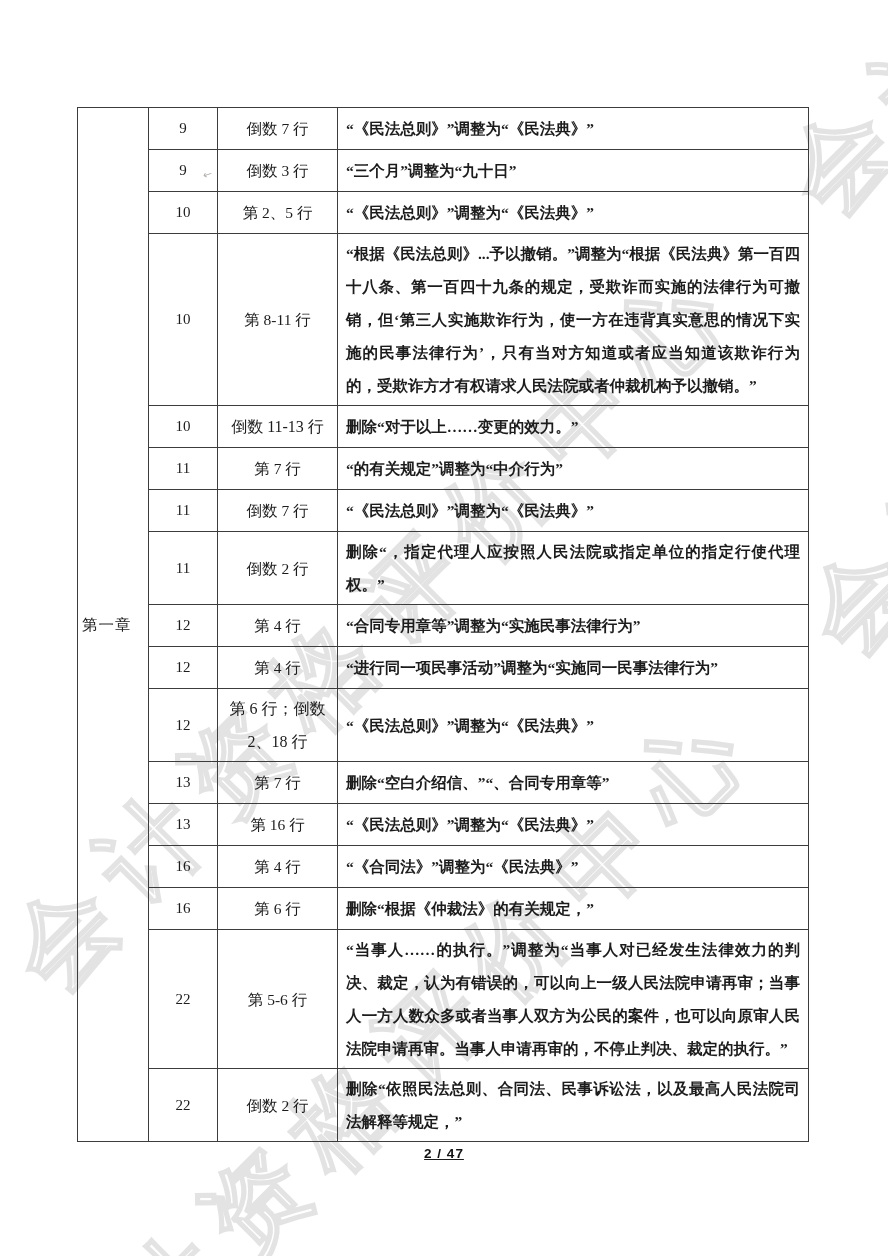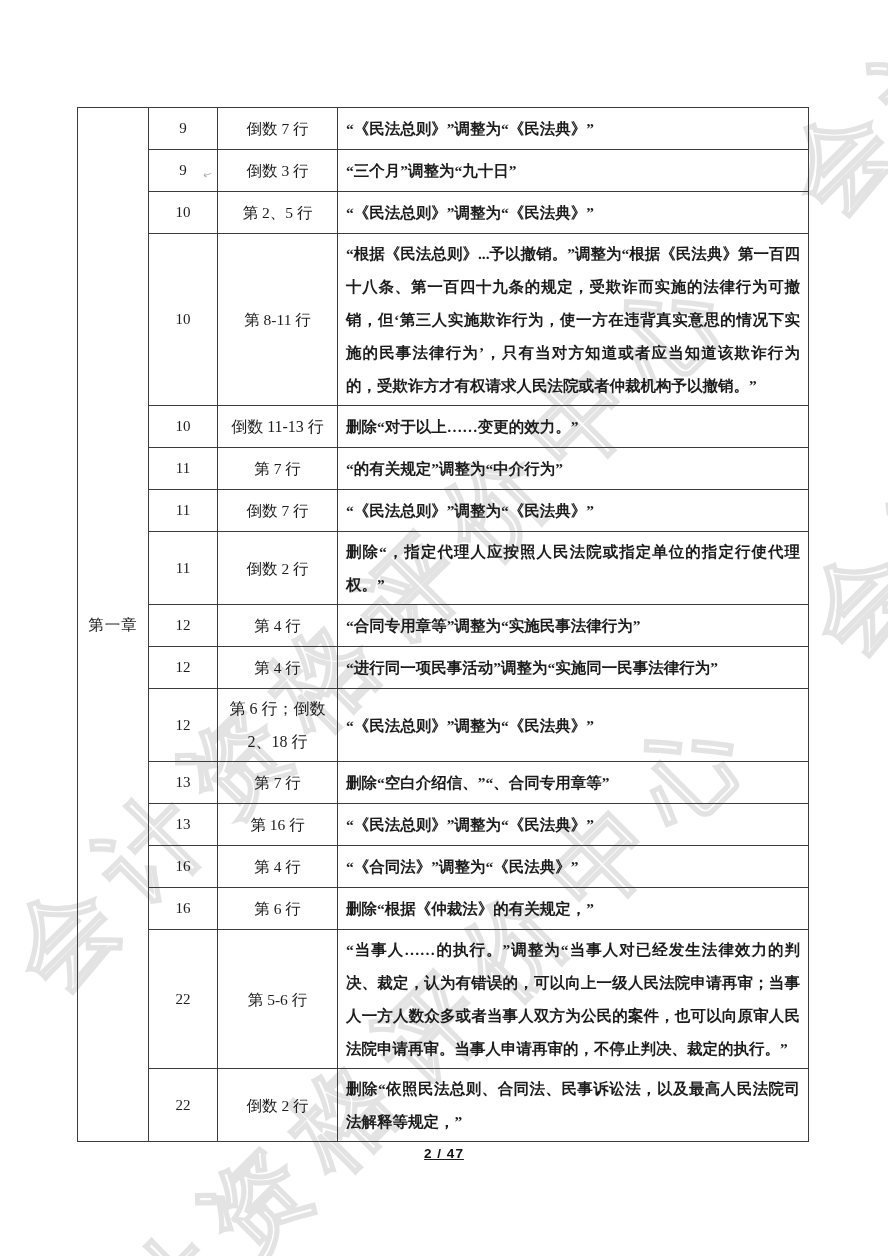--- a/index.html
+++ b/index.html
@@ -53,21 +53,20 @@
   .rev-table td {
     border: 1px solid #3c3c3c;
     padding: 3px 8px;
     font-size: 15.5px;
     line-height: 33px;
     vertical-align: middle;
     word-break: break-all;
     background: transparent;
   }
   .rev-table td.chapter-cell {
-    text-align: center;
     letter-spacing: 1px;
     padding: 0 4px;
   }
   .rev-table td.page-cell {
     text-align: center;
     font-size: 15px;
     position: relative;
   }
   .rev-table td.line-cell {
     text-align: center;

